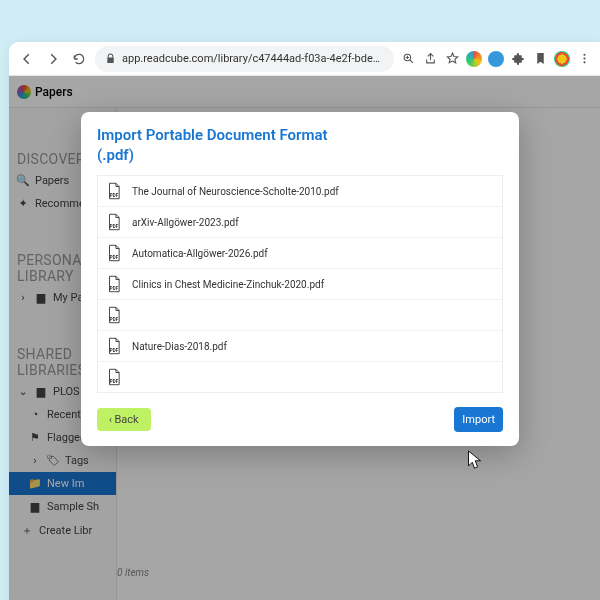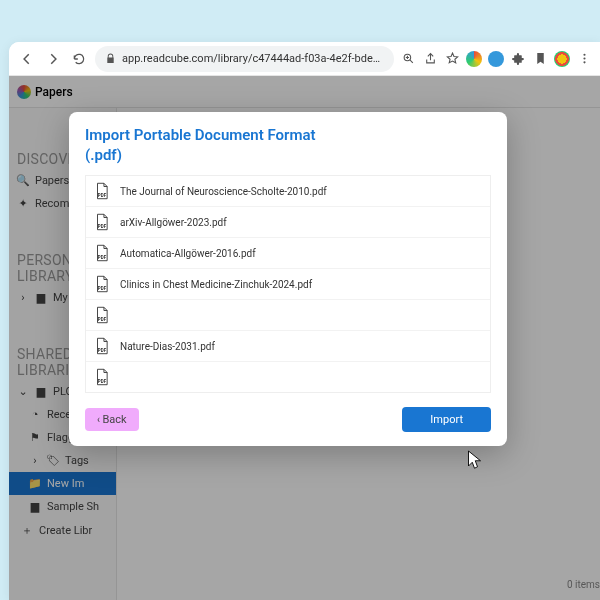--- a/index.html
+++ b/index.html
@@ -18,32 +18,32 @@
   .app-logo { display: flex; align-items: center; gap: 4px; font-weight: 500; }
   .logo-mark { width: 14px; height: 14px; border-radius: 50%; background: conic-gradient(#e74c3c,#f1c40f,#2ecc71,#3498db,#9b59b6,#e74c3c); }
   .app-body { display: flex; height: calc(100% - 32px); }
   .sidebar { width: 108px; background: #fafafa; border-right: 1px solid #e5e5e5; font-size: 11px; color: #444; padding-top: 6px; }
   .sb-section { padding: 6px 8px 2px; font-size: 14px; color: #999; letter-spacing: .3px; margin-top: 31px; }
   .sb-item { display: flex; align-items: center; gap: 6px; padding: 5px 8px; cursor: pointer; white-space: nowrap; overflow: hidden; }
   .sb-item.selected { background: #1976d2; color: #fff; }
   .sb-icon { width: 12px; display: inline-flex; justify-content: center; font-size: 11px; }
   .sb-label { overflow: hidden; text-overflow: ellipsis; }
   .main-area { flex: 1; position: relative; }
-  .footer { position: absolute; bottom: 10px; left: 0; right: 0; text-align: right; font-size: 10px; color: #888; }
-  .modal { position: absolute; top: 36px; left: 60px; width: 438px; background: #fff; border-radius: 8px; box-shadow: 0 8px 32px rgba(0,0,0,.25); padding: 14px 16px 14px; display: flex; flex-direction: column; }
+  .footer { position: absolute; bottom: 22px; left: 0; right: 0; text-align: left; font-size: 10px; color: #888; font-style: italic; }
+  .modal { position: absolute; top: 36px; left: 72px; width: 438px; background: #fff; border-radius: 8px; box-shadow: 0 8px 32px rgba(0,0,0,.25); padding: 14px 16px 14px; display: flex; flex-direction: column; }
   .modal-title { color: #1976d2; font-size: 15px; font-weight: 600; line-height: 1.3; margin-bottom: 10px; }
   .file-list { border: 1px solid #eee; border-radius: 0; max-height: 240px; overflow: hidden; }
   .file-row { display: flex; align-items: center; gap: 10px; padding: 6px 8px; border-bottom: 1px solid #f2f2f2; font-size: 10px; color: #333; }
   .file-row:last-child { border-bottom: none; }
   .pdf-icon { width: 16px; height: 18px; position: relative; flex-shrink: 0; }
   .pdf-icon svg { width: 16px; height: 18px; }
   .modal-footer { display: flex; justify-content: space-between; align-items: center; margin-top: 14px; }
   .btn { font-size: 11px; padding: 5px 12px; border-radius: 4px; cursor: pointer; border: none; }
-  .btn-back { background: #f0abfc; color: #444; }
-  .btn-import { background: #1976d2; color: #fff; padding: 6px 28px; }
+  .btn-back { background: #bef264; color: #444; }
+  .btn-import { background: #1976d2; color: #fff; padding: 6px 8px; }
   .cursor { position: absolute; top: 373px; left: 458px; pointer-events: none; }
   .cursor svg { width: 18px; height: 22px; }
 </style>
 </head>
 <body>
 
 <div class="browser-window">
   <div class="browser-bar">
     <span class="nav-btn">
       <svg viewBox="0 0 24 24" width="14" height="14" fill="none" stroke="#555" stroke-width="2.5">
@@ -192,44 +192,44 @@
                 <text x="12" y="24" font-size="7" text-anchor="middle" fill="#333" stroke="none" font-family="sans-serif" font-weight="bold">PDF</text>
               </svg></span>
             <span>arXiv-Allgöwer-2023.pdf</span>
           </div>
           <div class="file-row">
             <span class="pdf-icon"><svg viewBox="0 0 24 28" fill="none" stroke="#333" stroke-width="1.4">
                 <path d="M5 2h10l5 5v19H5z"></path>
                 <path d="M15 2v5h5"></path>
                 <text x="12" y="24" font-size="7" text-anchor="middle" fill="#333" stroke="none" font-family="sans-serif" font-weight="bold">PDF</text>
               </svg></span>
-            <span>Automatica-Allgöwer-2016.pdf</span>
-          </div>
-          <div class="file-row">
-            <span class="pdf-icon"><svg viewBox="0 0 24 28" fill="none" stroke="#333" stroke-width="1.4">
-                <path d="M5 2h10l5 5v19H5z"></path>
-                <path d="M15 2v5h5"></path>
-                <text x="12" y="24" font-size="7" text-anchor="middle" fill="#333" stroke="none" font-family="sans-serif" font-weight="bold">PDF</text>
-              </svg></span>
-            <span>Clinics in Chest Medicine-Zinchuk-2024.pdf</span>
-          </div>
-          <div class="file-row">
-            <span class="pdf-icon"><svg viewBox="0 0 24 28" fill="none" stroke="#333" stroke-width="1.4">
-                <path d="M5 2h10l5 5v19H5z"></path>
-                <path d="M15 2v5h5"></path>
-                <text x="12" y="24" font-size="7" text-anchor="middle" fill="#333" stroke="none" font-family="sans-serif" font-weight="bold">PDF</text>
-              </svg></span>
-          </div>
-          <div class="file-row">
-            <span class="pdf-icon"><svg viewBox="0 0 24 28" fill="none" stroke="#333" stroke-width="1.4">
-                <path d="M5 2h10l5 5v19H5z"></path>
-                <path d="M15 2v5h5"></path>
-                <text x="12" y="24" font-size="7" text-anchor="middle" fill="#333" stroke="none" font-family="sans-serif" font-weight="bold">PDF</text>
-              </svg></span>
-            <span>Nature-Dias-2031.pdf</span>
+            <span>Automatica-Allgöwer-2026.pdf</span>
+          </div>
+          <div class="file-row">
+            <span class="pdf-icon"><svg viewBox="0 0 24 28" fill="none" stroke="#333" stroke-width="1.4">
+                <path d="M5 2h10l5 5v19H5z"></path>
+                <path d="M15 2v5h5"></path>
+                <text x="12" y="24" font-size="7" text-anchor="middle" fill="#333" stroke="none" font-family="sans-serif" font-weight="bold">PDF</text>
+              </svg></span>
+            <span>Clinics in Chest Medicine-Zinchuk-2020.pdf</span>
+          </div>
+          <div class="file-row">
+            <span class="pdf-icon"><svg viewBox="0 0 24 28" fill="none" stroke="#333" stroke-width="1.4">
+                <path d="M5 2h10l5 5v19H5z"></path>
+                <path d="M15 2v5h5"></path>
+                <text x="12" y="24" font-size="7" text-anchor="middle" fill="#333" stroke="none" font-family="sans-serif" font-weight="bold">PDF</text>
+              </svg></span>
+          </div>
+          <div class="file-row">
+            <span class="pdf-icon"><svg viewBox="0 0 24 28" fill="none" stroke="#333" stroke-width="1.4">
+                <path d="M5 2h10l5 5v19H5z"></path>
+                <path d="M15 2v5h5"></path>
+                <text x="12" y="24" font-size="7" text-anchor="middle" fill="#333" stroke="none" font-family="sans-serif" font-weight="bold">PDF</text>
+              </svg></span>
+            <span>Nature-Dias-2018.pdf</span>
           </div>
           <div class="file-row">
             <span class="pdf-icon"><svg viewBox="0 0 24 28" fill="none" stroke="#333" stroke-width="1.4">
                 <path d="M5 2h10l5 5v19H5z"></path>
                 <path d="M15 2v5h5"></path>
                 <text x="12" y="24" font-size="7" text-anchor="middle" fill="#333" stroke="none" font-family="sans-serif" font-weight="bold">PDF</text>
               </svg></span>
           </div>
         </div>
       <div class="modal-footer">

